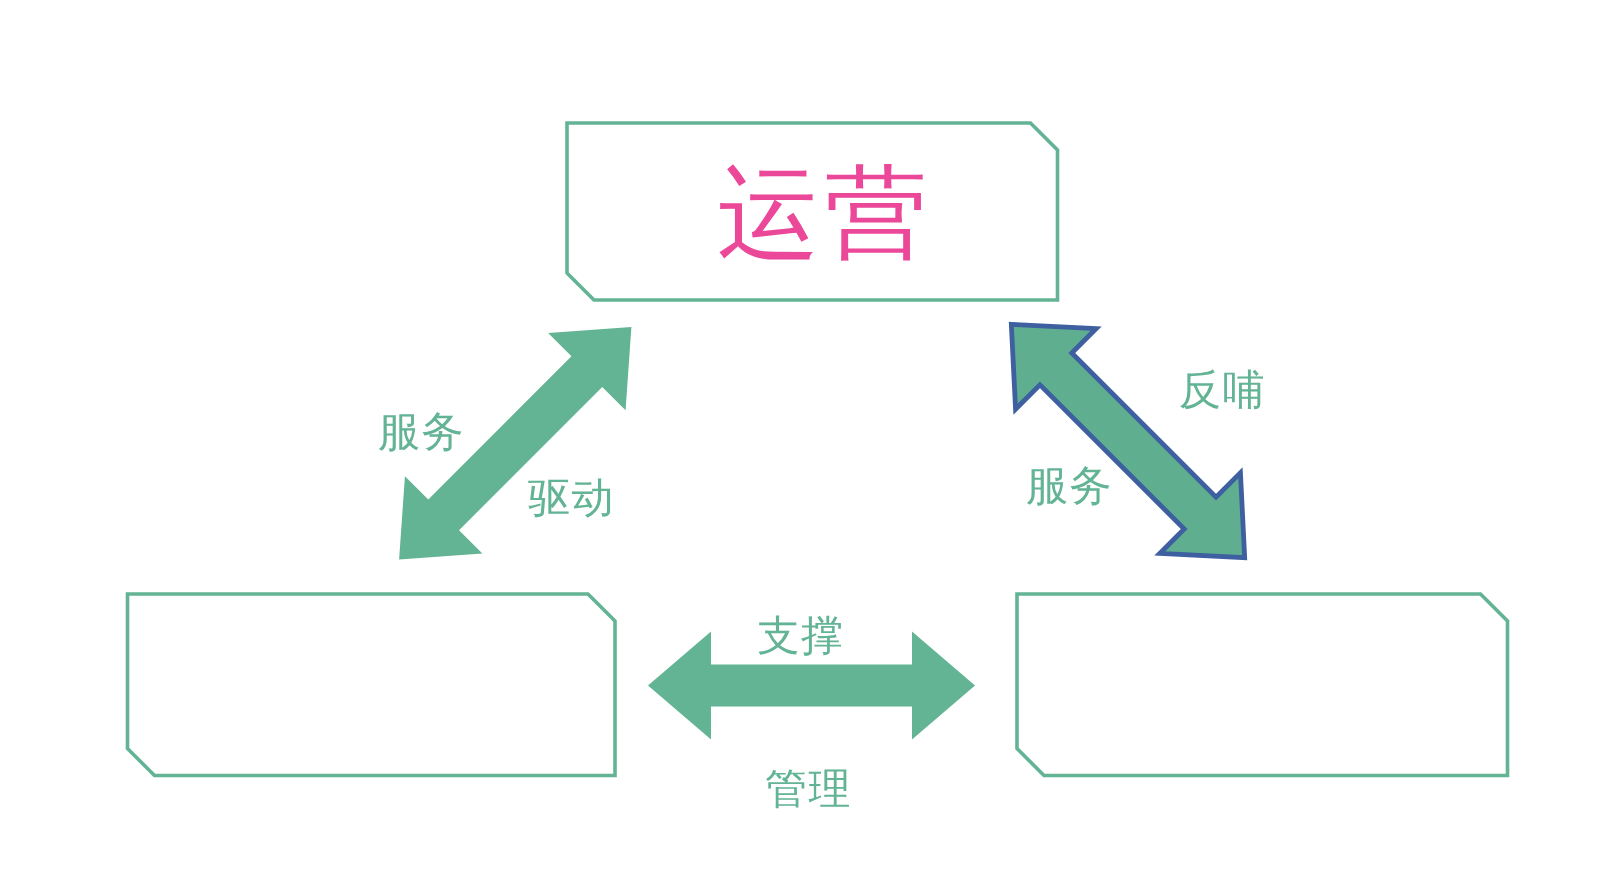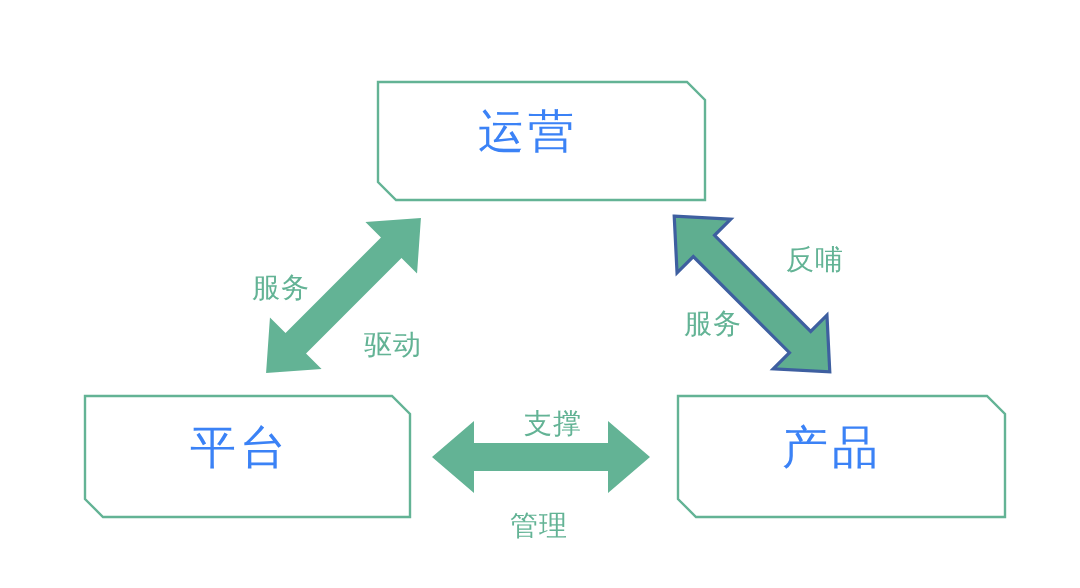--- a/index.html
+++ b/index.html
@@ -22,22 +22,22 @@
   #diagram-svg {
     position: absolute;
     left: 0;
     top: 0;
     width: 1080px;
     height: 588px;
     display: block;
   }
   .node-label {
     position: absolute;
-    color: #3b82f6;
-    font-size: 46px;
+    color: #ec4899;
+    font-size: 68px;
     line-height: 1;
     letter-spacing: 4px;
     white-space: nowrap;
     font-family: "Liberation Sans", "DejaVu Sans", sans-serif;
     user-select: none;
   }
   .edge-label {
     position: absolute;
     color: #63B395;
     font-size: 28px;
@@ -46,24 +46,24 @@
     white-space: nowrap;
     font-family: "Liberation Sans", "DejaVu Sans", sans-serif;
     user-select: none;
   }
   
   #label-operations { left: 478px; top: 108px; }
   #label-platform   { left: 190px; top: 424px; }
   #label-product    { left: 782px; top: 424px; }
   
   #label-fuwu-left   { left: 252px; top: 274px; }
-  #label-qudong      { left: 352px; top: 331px; margin-left: 12px; }
+  #label-qudong      { left: 352px; top: 318px; }
   #label-fanbu       { left: 786px; top: 246px; }
   #label-fuwu-right  { left: 684px; top: 310px; }
-  #label-zhicheng    { left: 524px; top: 410px; }
+  #label-zhicheng    { left: 505px; top: 410px; }
   #label-guanli      { left: 510px; top: 512px; }
 </style>
 </head>
 <body>
 
 <div id="diagram-root">
 
   <svg id="diagram-svg" viewBox="0 0 1080 588">
 
     <polygon points="378,82 687,82 705,100 705,200 396,200 378,182" fill="#FFFFFF" stroke="#63B395" stroke-width="2.4" stroke-linejoin="miter"></polygon>
@@ -78,23 +78,21 @@
 
     <g transform="rotate(45 752 294)">
       <polygon points="642,294 684,256 684,279 820,279 820,256 862,294 820,332 820,309 684,309 684,332" fill="#5FAE90" stroke="#3E5FA0" stroke-width="3.2" stroke-linejoin="miter"></polygon>
     </g>
 
     <polygon points="432,457 474,421 474,443 608,443 608,421 650,457 608,493 608,471 474,471 474,493" fill="#63B395" stroke="none"></polygon>
   </svg>
 
   <div class="node-label" id="label-operations">运营</div>
 
-  <div class="node-label" id="label-platform">平台</div>
 
-  <div class="node-label" id="label-product">产品</div>
 
   <div class="edge-label" id="label-fuwu-left">服务</div>
 
   <div class="edge-label" id="label-qudong">驱动</div>
 
   <div class="edge-label" id="label-fanbu">反哺</div>
 
   <div class="edge-label" id="label-fuwu-right">服务</div>
 
   <div class="edge-label" id="label-zhicheng">支撑</div>

